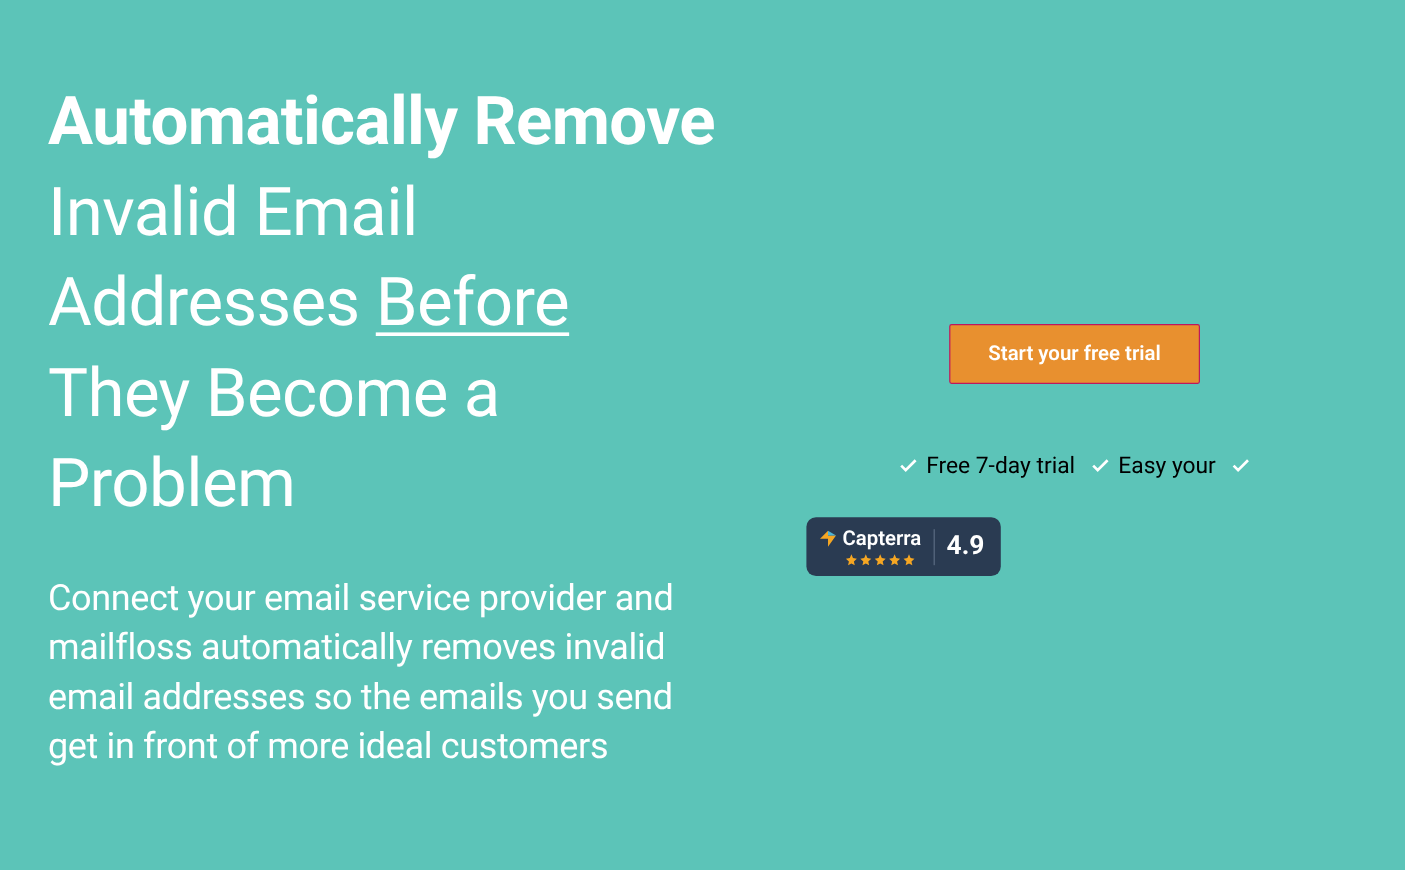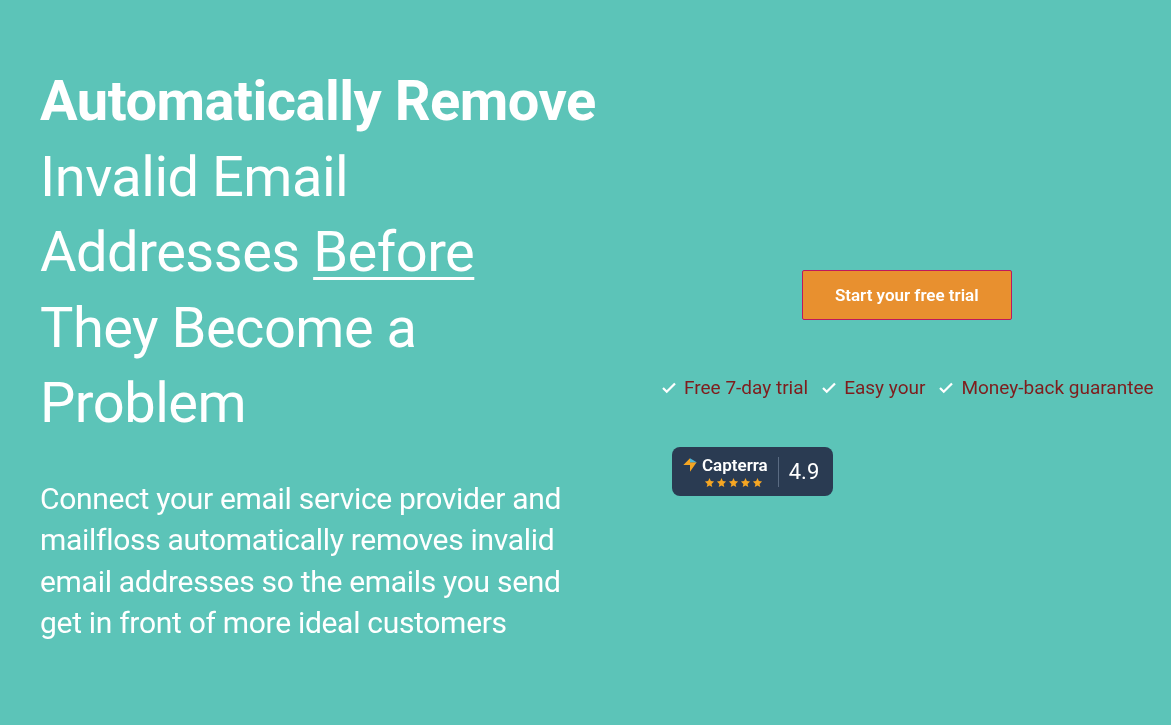--- a/index.html
+++ b/index.html
@@ -61,24 +61,24 @@
       font-weight: 600;
       cursor: pointer;
       border-radius: 2px;
       margin-bottom: 56px;
       font-family: inherit;
     }
     .features-row {
       display: flex;
       gap: 12px;
       align-items: center;
-      color: #7f1d1d;
+      color: #000000;
       font-size: 19px;
       font-weight: 400;
-      margin-bottom: 48px;
+      margin-bottom: 32px;
       white-space: nowrap;
     }
     .feature-item {
       display: inline-flex;
       align-items: center;
       gap: 6px;
     }
     .check-icon {
       width: 18px;
       height: 18px;
@@ -129,21 +129,21 @@
       fill: #f5a623;
     }
     .rating-divider {
       width: 1px;
       height: 30px;
       background-color: #5a6b82;
     }
     .rating-score {
       color: #ffffff;
       font-size: 22px;
-      font-weight: 400;
+      font-weight: 700;
     }
   </style>
 </head>
 <body>
 
 <div class="container">
   <div class="left-column">
     <h1 class="headline">
       <span class="bold">Automatically Remove</span><span> Invalid Email Addresses </span><span class="underline">Before</span><span> They Become a Problem</span>
     </h1>
@@ -163,21 +163,20 @@
       <span class="feature-item">
         <svg class="check-icon" viewBox="0 0 24 24">
             <polyline points="4 12 9 17 20 6"></polyline>
           </svg>
         <span>Easy your</span>
       </span>
       <span class="feature-item">
         <svg class="check-icon" viewBox="0 0 24 24">
             <polyline points="4 12 9 17 20 6"></polyline>
           </svg>
-        <span>Money-back guarantee</span>
       </span>
     </div>
 
     <div class="rating-badge">
       <div class="rating-left">
         <div class="capterra-row">
           <svg class="capterra-arrow" viewBox="0 0 24 24">
             <path d="M2 12 L12 2 L12 8 L22 8 L12 22 L12 12 Z" fill="#f5a623"></path>
             <path d="M12 2 L22 8 L12 8 Z" fill="#4fb5d6"></path>
           </svg>

